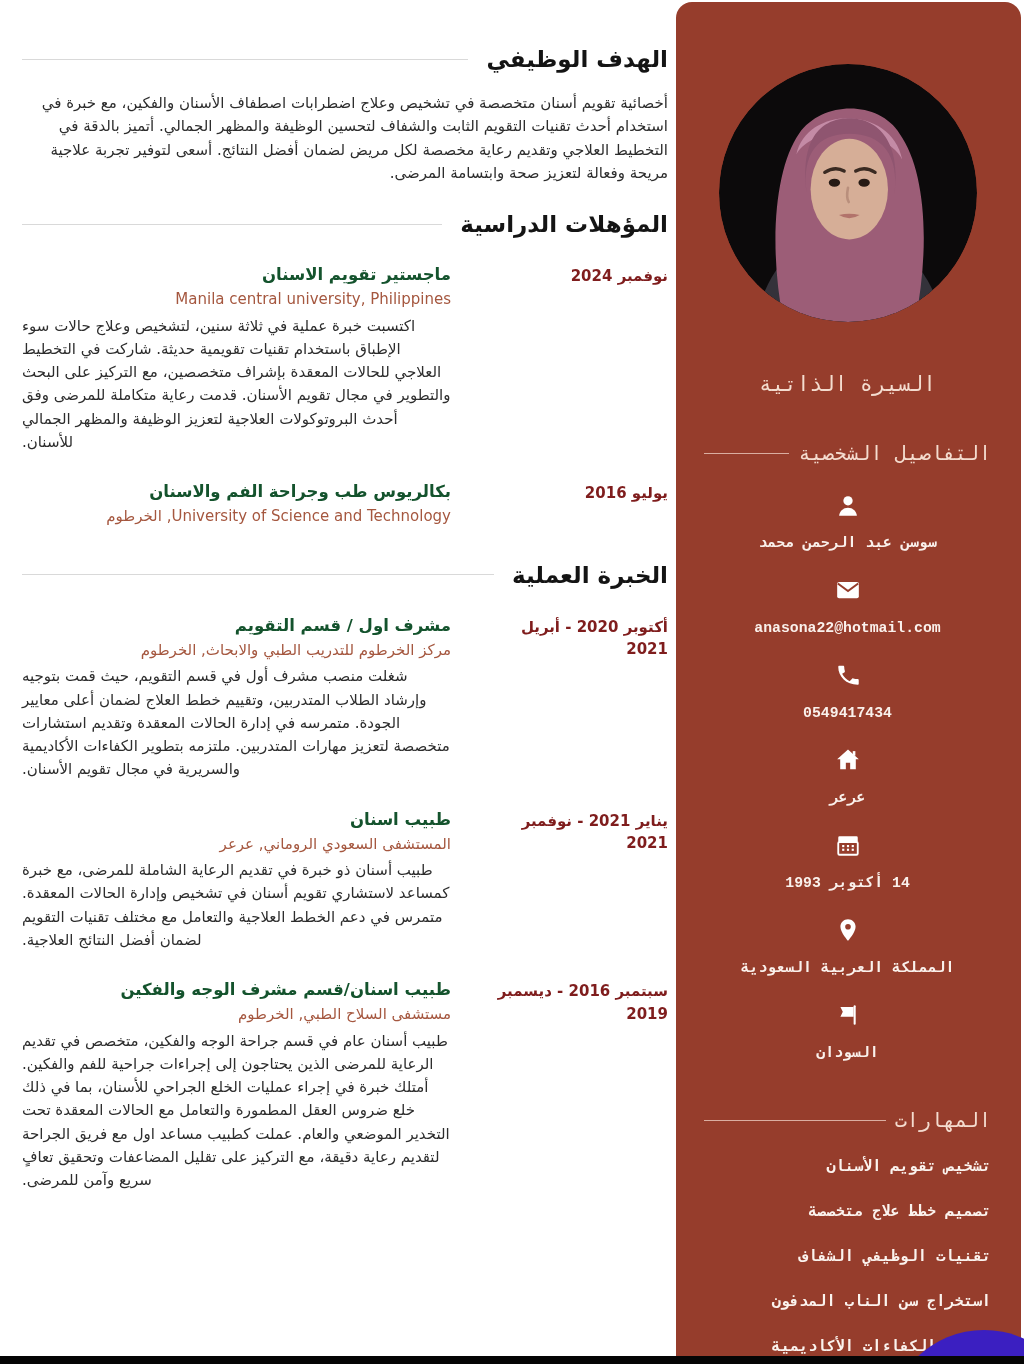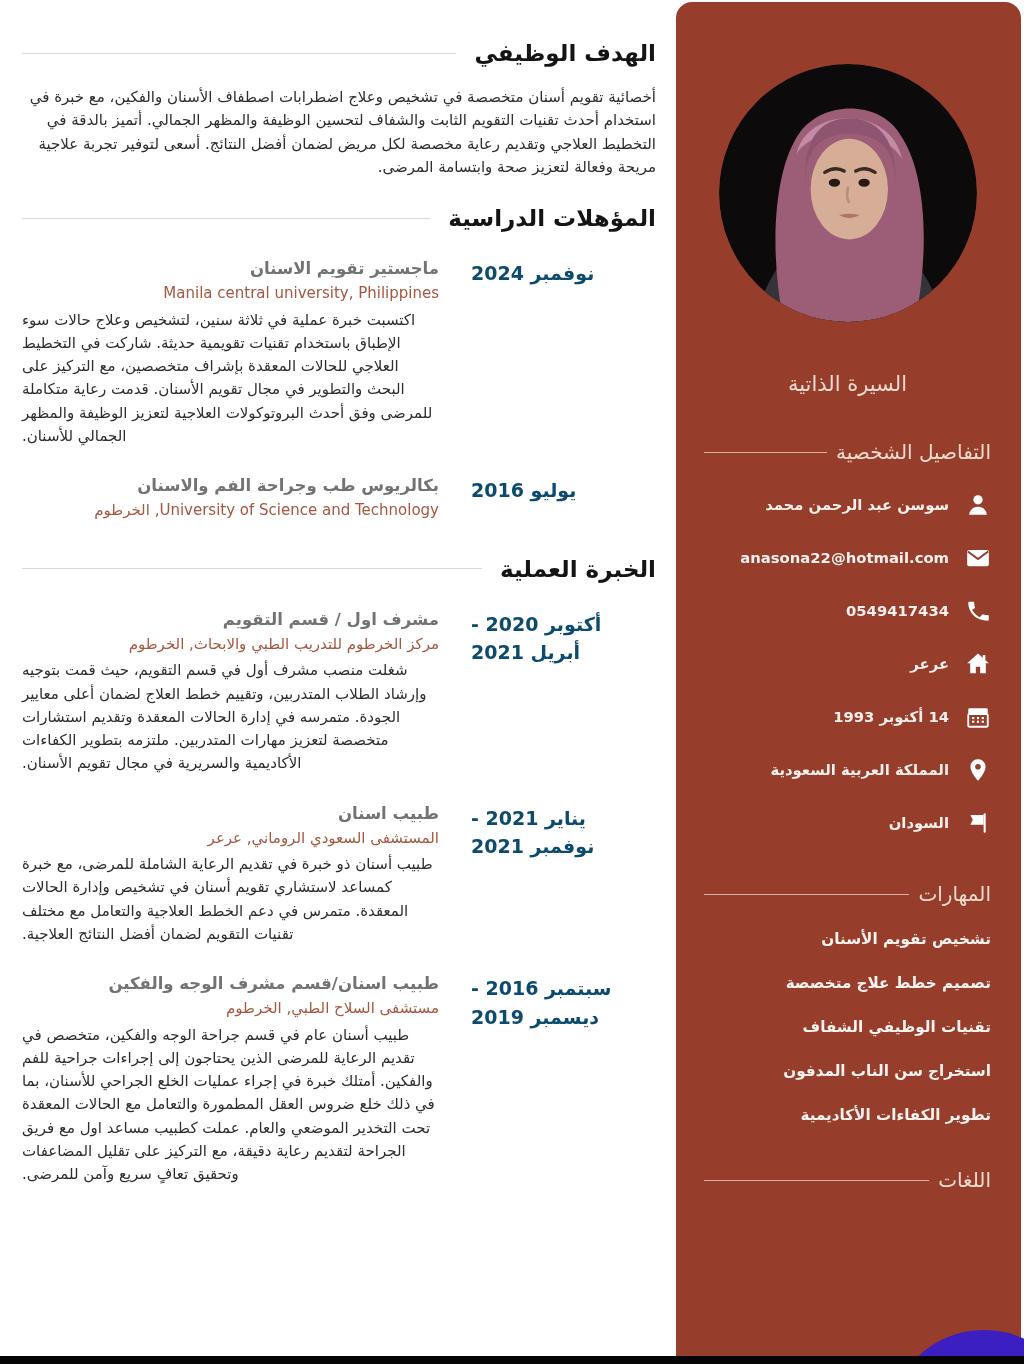--- a/index.html
+++ b/index.html
@@ -1,51 +1,51 @@
 <!DOCTYPE html>
 <html lang="ar"><head>
 <meta charset="utf-8">
 <style>
   * { margin:0; padding:0; box-sizing:border-box; }
   html,body { background:#fff; }
   body { font-family:"DejaVu Sans","Liberation Sans",sans-serif; }
   .page { position:relative; width:1024px; height:1364px; background:#ffffff; overflow:hidden; }
 
   
-  .main { position:absolute; left:0; top:0; width:676px; padding:40px 20px 30px 22px; direction:rtl; }
+  .main { position:absolute; left:0; top:6px; width:676px; padding:40px 8px 30px 22px; direction:rtl; }
   .sec-head { display:flex; align-items:center; gap:18px; margin-bottom:8px; }
   .sec-head h2 { font-size:23px; font-weight:700; color:#141414; white-space:nowrap; }
   .rule { flex:1; height:1px; background:#d9d9d9; }
 
   .objective { font-size:15px; line-height:1.55; color:#2d2d2d; text-align:right; margin:20px 0 26px 0; }
 
   .entry { display:grid; grid-template-columns:185px 1fr; column-gap:32px; margin-top:26px; }
-  .entry .date { font-size:19px; font-weight:700; color:#0c4a6e; text-align:left; line-height:1.5; padding-top:2px; }
-  .entry h3 { font-size:16.5px; font-weight:700; color:#737373; line-height:1.4; }
+  .entry .date { font-size:15px; font-weight:700; color:#7f1d1d; text-align:right; line-height:1.5; padding-top:2px; }
+  .entry h3 { font-size:16.5px; font-weight:700; color:#14532d; line-height:1.4; }
   .entry .org { font-size:15px; color:#a5573f; line-height:1.5; margin-top:2px; }
   .entry .desc { font-size:15px; line-height:1.55; color:#2d2d2d; text-align:left; margin-top:4px; }
 
   .sec-edu, .sec-exp { margin-top:14px; }
   .sec-exp { margin-top:34px; }
 
   
   .sidebar { position:absolute; top:2px; right:3px; width:345px; height:1354px;
              background:#963d2c; border-radius:16px 16px 0 0; direction:rtl;
-             padding:0 30px 0 28px; color:#f7ece5; }
+             padding:0 30px 0 28px; color:#f7ece5;font-family:Liberation Mono, monospace; }
   .photo-wrap { width:258px; height:258px; margin:62px auto 0 auto; border-radius:50%; overflow:hidden; }
   .photo-wrap svg { display:block; width:100%; height:100%; }
 
   .cv-title { text-align:center; font-size:21px; color:#f4dccf; margin-top:50px; letter-spacing:.5px; }
 
   .side-head { display:flex; align-items:center; gap:9px; margin-top:44px; }
   .side-head h3 { font-size:20px; color:#f4dccf; white-space:nowrap; font-weight:400; }
   .srule { flex:1; height:1px; background:rgba(255,235,225,.65); }
 
   .contact { margin-top:26px; }
-  .c-row { display:flex; align-items:center; gap:15px; margin-bottom:23px; min-height:30px; }
+  .c-row { display:flex; align-items:center; gap:15px; margin-bottom:23px; min-height:30px;flex-direction:column; }
   .c-row .ic { width:27px; height:27px; flex:0 0 27px; display:flex; align-items:center; justify-content:center; }
   .c-row .ic svg { width:26px; height:26px; fill:#ffffff; }
   .c-row .val { font-size:14.8px; color:#faf1ec; font-weight:600; line-height:1.35; }
 
   .skill-list { margin-top:24px; }
   .skill { font-size:15.2px; font-weight:700; color:#fbf3ee; margin-bottom:26px; }
   .lang-list { margin-top:30px; }
   .lang { font-size:15.2px; font-weight:700; color:#fbf3ee; margin-bottom:27px; }
 
   

